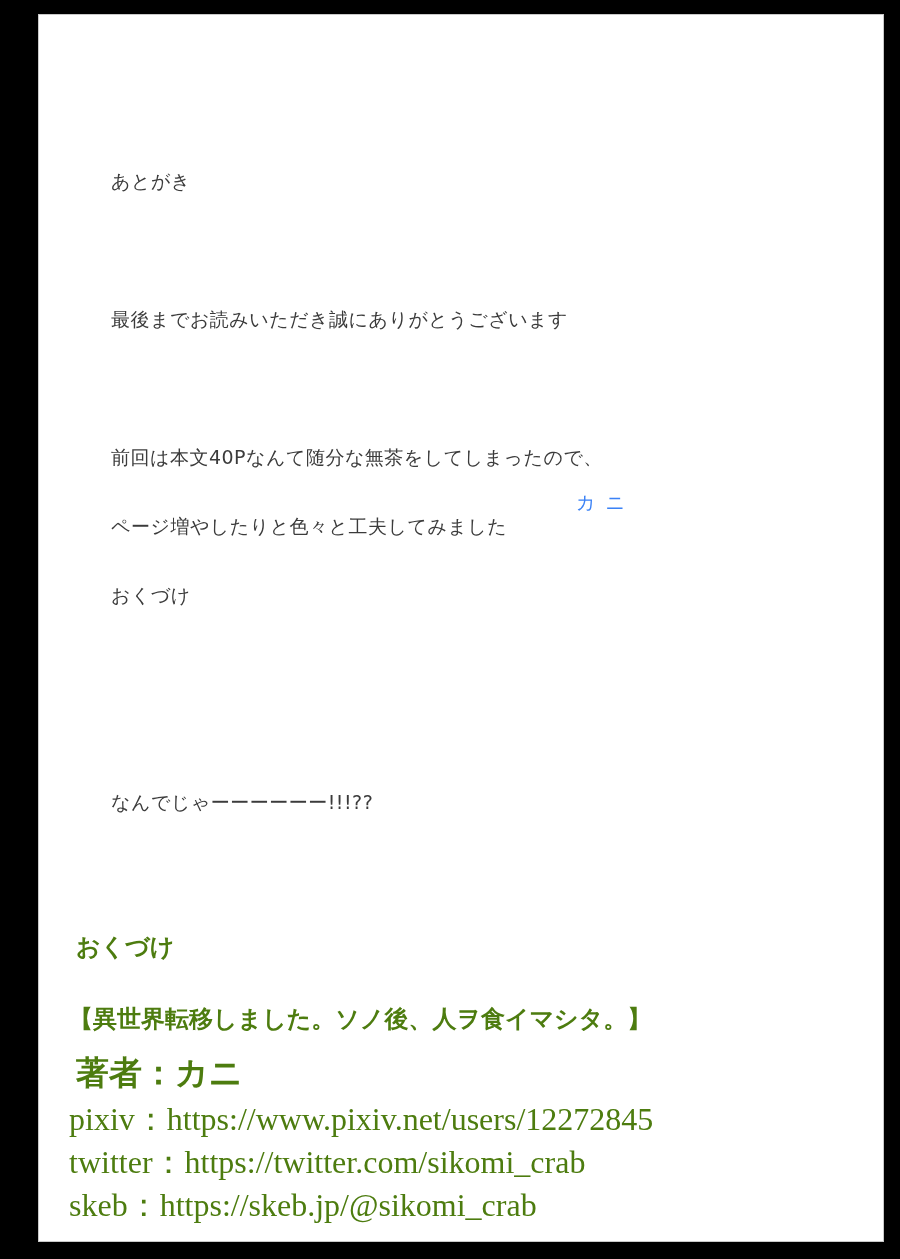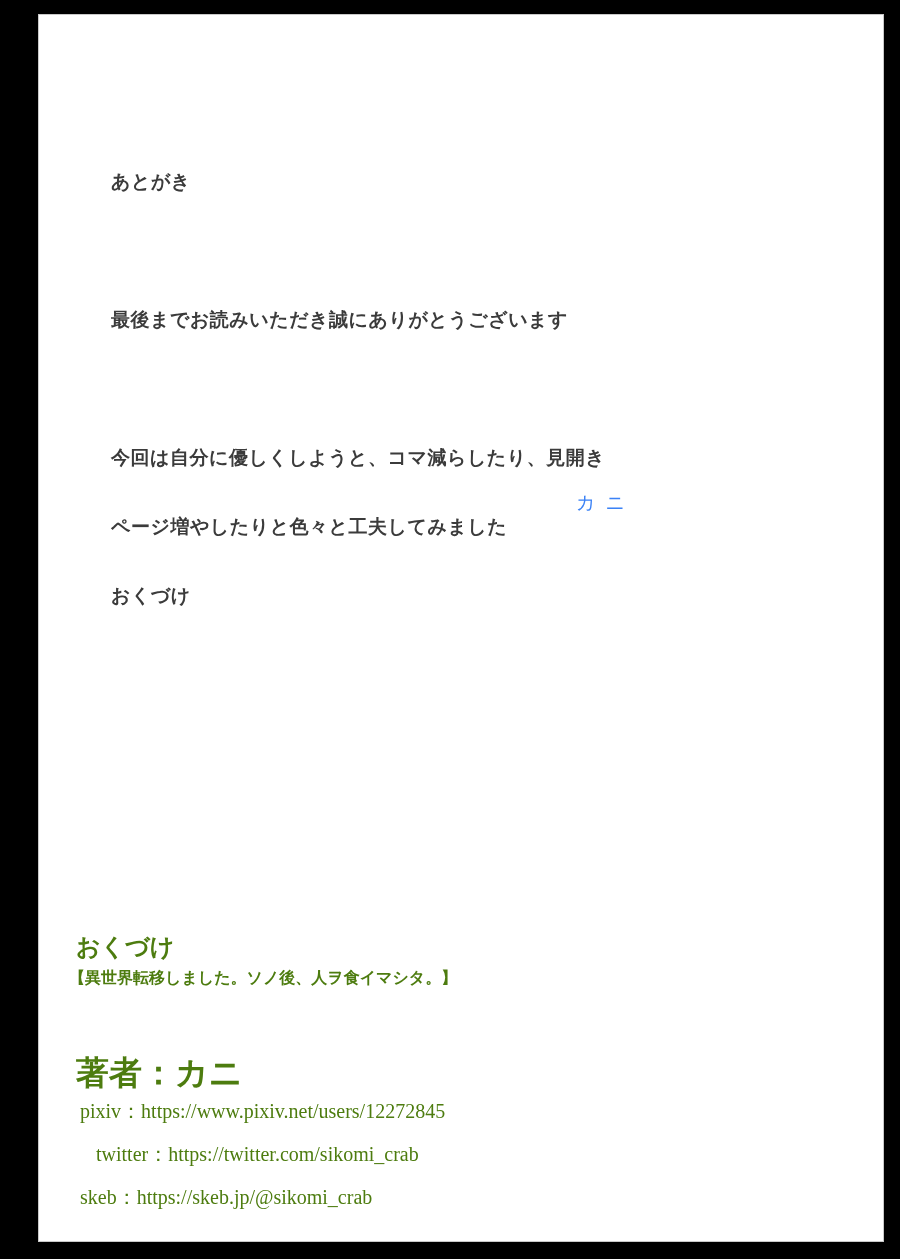--- a/index.html
+++ b/index.html
@@ -28,21 +28,20 @@
   .afterword {
     position: absolute;
     left: 72px;   
     top: 109px;   
     font-family: "DejaVu Sans", sans-serif;
     font-size: 19px;
     line-height: 23px;
     letter-spacing: 0.5px;
     color: #3b3b3b;
     white-space: pre;
-    font-weight: bold;
   }
   .g-line {
     height: 23px;
   }
   .signature {
     position: absolute;
     left: 537px;  
     top: 475px;   
     font-family: Liberation Mono, monospace;
     font-size: 19px;
@@ -57,51 +56,52 @@
     white-space: pre;
   }
   .bold { font-weight: bold; }
   .colophon-heading {
     left: 37px;   
     top: 916px;   
     font-size: 24px;
   }
   .colophon-title {
     left: 30px;   
-    top: 953px;   
-    font-size: 16px;
+    top: 988px;   
+    font-size: 24px;
   }
   .colophon-author {
     left: 37px;
     top: 1036px;  
     font-size: 33px;
   }
   .colophon-link {
-    font-size: 20px;
-    left: 41px;   
+    font-size: 32px;
+    left: 30px;   
   }
   .link-pixiv   { top: 1083px; }  
-  .link-twitter { top: 1126px; margin-left: 16px; }  
+  .link-twitter { top: 1126px; }  
   .link-skeb    { top: 1169px; }  
 </style>
 </head>
 <body>
 
 <div class="paper">
 
   <div class="afterword">
     <div class="g-line">あとがき</div>
     <div class="g-line"></div>
     <div class="g-line">最後までお読みいただき誠にありがとうございます</div>
     <div class="g-line"></div>
-    <div class="g-line">今回は自分に優しくしようと、コマ減らしたり、見開き</div>
+    <div class="g-line">前回は本文40Pなんて随分な無茶をしてしまったので、</div>
     <div class="g-line">ページ増やしたりと色々と工夫してみました</div>
     <div class="g-line">おくづけ</div>
     <div class="g-line"></div>
     <div class="g-line"></div>
+    <div class="g-line">なんでじゃーーーーーー!!!??</div>
   </div>
 
   <div class="signature">カニ</div>
 
   <div class="serif bold colophon-heading">おくづけ</div>
   <div class="serif bold colophon-title">【異世界転移しました。ソノ後、人ヲ食イマシタ。】</div>
   <div class="serif bold colophon-author">著者：カニ</div>
 
   <div class="serif colophon-link link-pixiv">pixiv：https://www.pixiv.net/users/12272845</div>
   <div class="serif colophon-link link-twitter">twitter：https://twitter.com/sikomi_crab</div>

